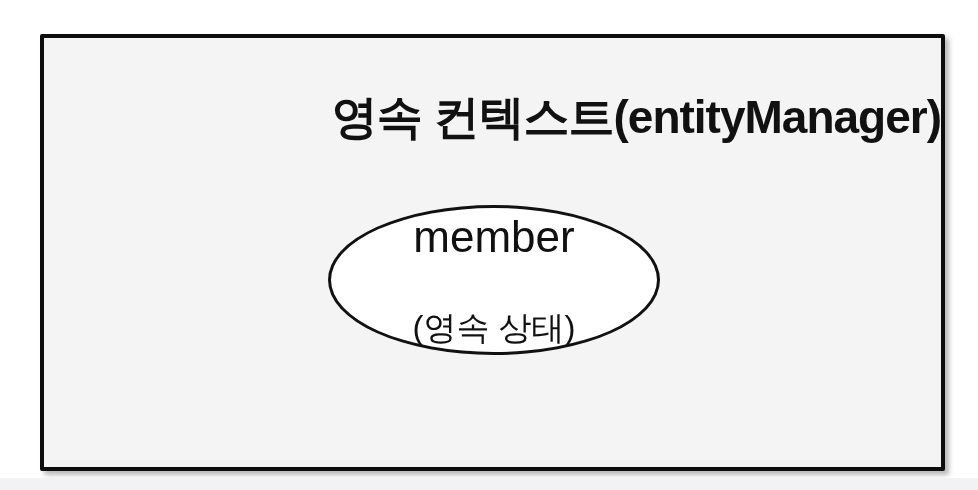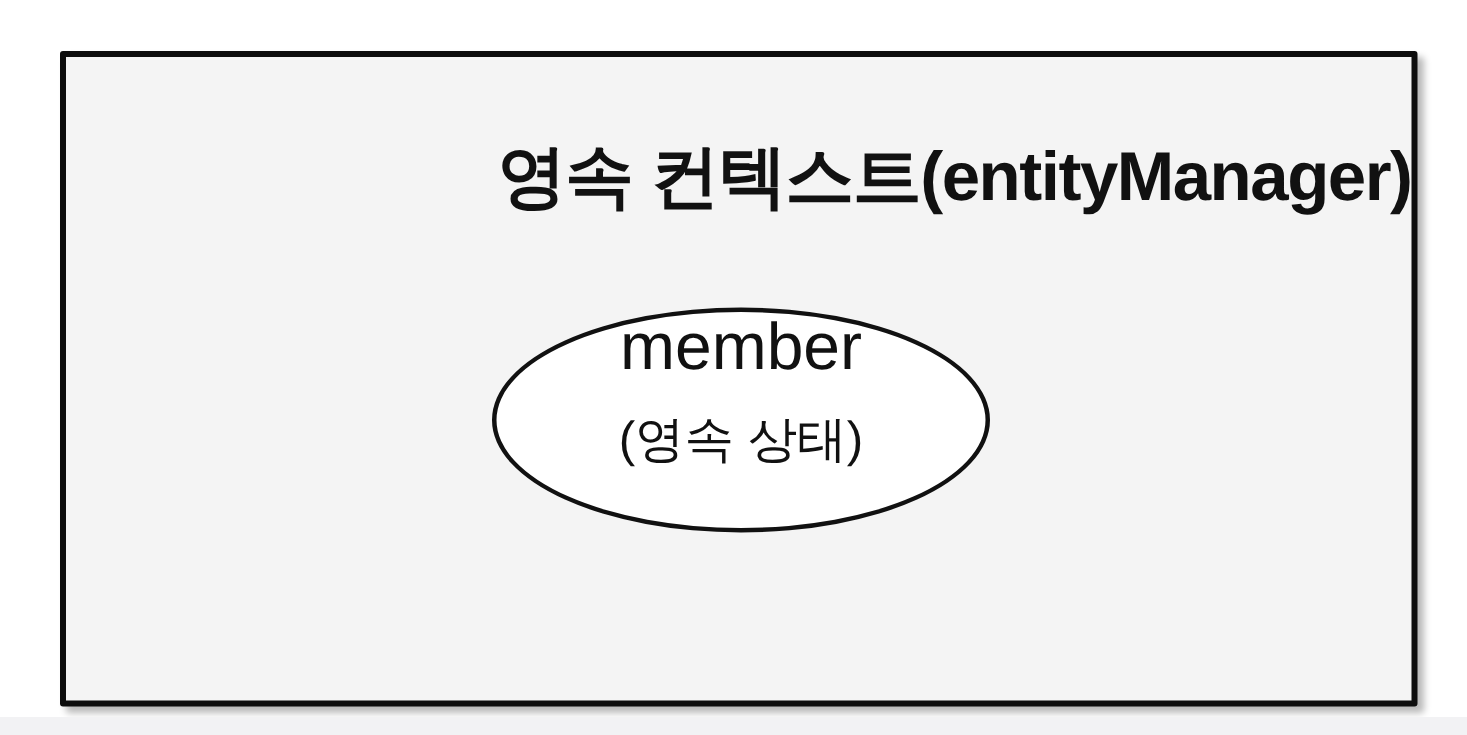--- a/index.html
+++ b/index.html
@@ -49,20 +49,22 @@
   .entity-ellipse{
     position:absolute;
     left:284px;top:167px;
     width:332px;height:150px;
     background:var(--ellipse-fill);
     border:3px solid var(--ellipse-border);
     border-radius:50%;
     display:flex;
     flex-direction:column;
     align-items:center;
+    justify-content:center;
+    gap:30px;
   }
   .entity-name{
     font-size:44px;
     font-weight:400;
     line-height:1.1;
     color:var(--text);
     white-space:nowrap;
   }
   .entity-state{
     font-size:33px;

